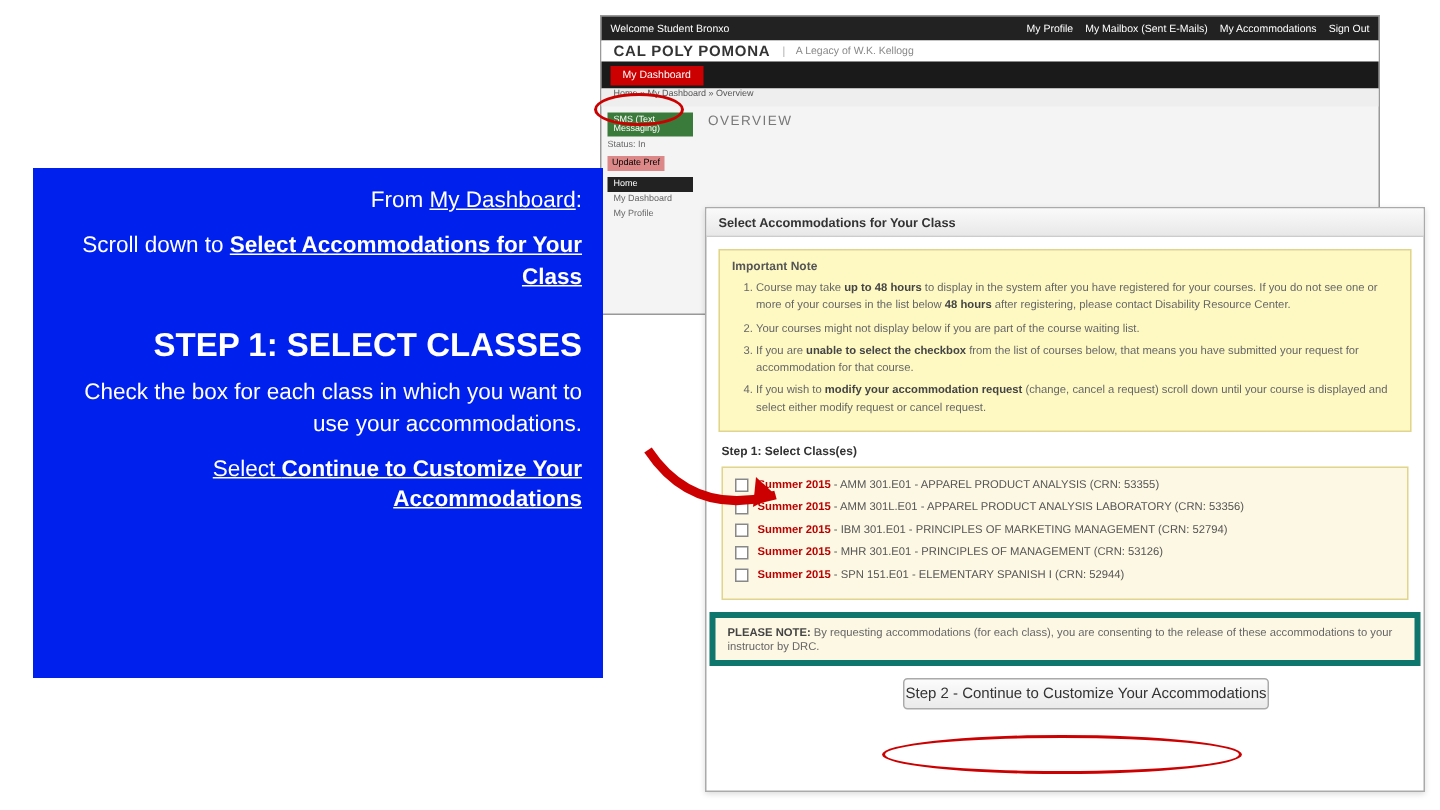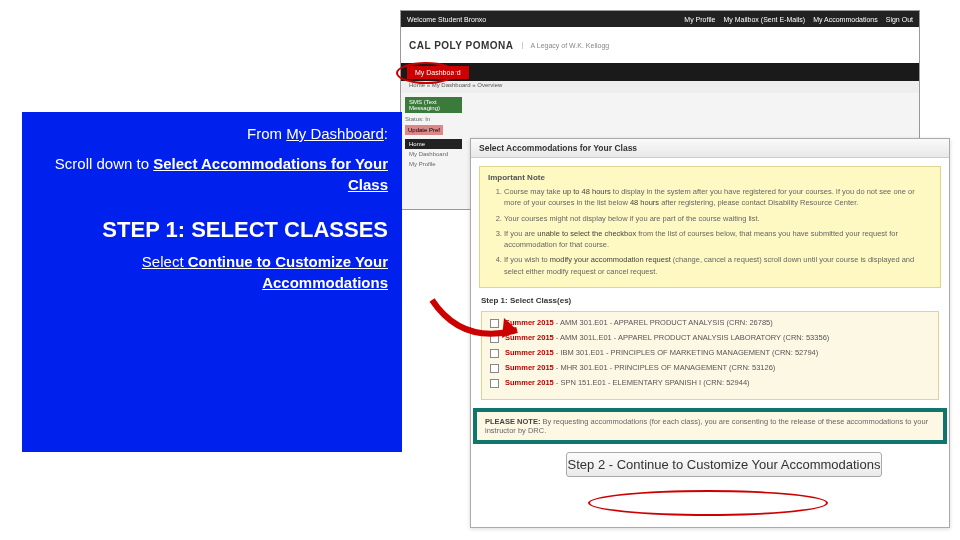--- a/index.html
+++ b/index.html
@@ -9,21 +9,21 @@
   .left-panel { position: absolute; left: 22px; top: 112px; width: 380px; height: 340px; background: #0020ee; color: #fff; padding: 12px 14px; text-align: right; }
   .left-panel p { font-size: 15px; line-height: 1.35; margin-bottom: 10px; }
   .left-panel .u { text-decoration: underline; }
   .left-panel .bold { font-weight: bold; }
   .left-panel .h { font-size: 22px; font-weight: bold; margin-top: 20px; margin-bottom: 8px; }
 
   
   .bg-browser { position: absolute; left: 400px; top: 10px; width: 520px; height: 200px; border: 1px solid #999; background: #f4f4f4; font-size: 8px; }
   .bg-topbar { background: #222; color: #fff; height: 16px; display: flex; justify-content: space-between; align-items: center; padding: 0 6px; font-size: 7px; }
   .bg-tb-right { display: flex; gap: 8px; }
-  .bg-header { background: #fff; height: 36px; display: flex; align-items: center; padding: 0 8px; gap: 8px; }
+  .bg-header { background: #fff; height: 14px; display: flex; align-items: center; padding: 0 8px; gap: 8px; }
   .bg-logo { font-weight: bold; font-size: 10px; color: #333; letter-spacing: 0.5px; }
   .bg-legacy { color: #888; font-size: 7px; border-left: 1px solid #ccc; padding-left: 8px; }
   .bg-red-strip { background: #1a1a1a; height: 18px; display: flex; align-items: center; }
   .bg-tab { background: #c00; color: #fff; font-size: 7px; padding: 3px 8px; margin-left: 6px; position: relative; }
   .red-circle1 { position: absolute; border: 2px solid #c00; border-radius: 50%; width: 60px; height: 22px; left: 396px; top: 62px; z-index: 5; pointer-events: none; }
   .bg-breadcrumb { background: #eee; height: 12px; font-size: 6px; color: #555; padding: 1px 8px; }
   .bg-body { display: flex; }
   .bg-sidebar { width: 65px; padding: 4px; }
   .bg-sms { background: #3a7a3a; color: #fff; font-size: 6px; padding: 2px 4px; margin-bottom: 3px; }
   .bg-status { font-size: 6px; color: #666; margin-bottom: 3px; }
@@ -33,30 +33,30 @@
   .bg-main-right { flex: 1; padding: 4px 6px; }
   .bg-overview { font-size: 9px; color: #777; letter-spacing: 1px; margin-bottom: 4px; }
 
   
   .fg-panel { position: absolute; left: 470px; top: 138px; width: 480px; height: 390px; background: #fff; border: 1px solid #aaa; font-size: 8px; box-shadow: 0 1px 4px rgba(0,0,0,0.15); }
   .fg-titlebar { background: linear-gradient(#fafafa,#e8e8e8); border-bottom: 1px solid #ccc; padding: 4px 8px; color: #333; font-size: 8.5px; font-weight: bold; }
   .fg-note { margin: 8px; background: #fef9c3; border: 1px solid #e0d58f; padding: 6px 8px; }
   .fg-note-title { font-weight: bold; font-size: 8px; color: #555; margin-bottom: 4px; }
   .fg-note ol { padding-left: 16px; color: #666; font-size: 7.5px; line-height: 1.5; }
   .fg-note li { margin-bottom: 4px; }
-  .fg-note .b { font-weight: normal; color: #444; }
+  .fg-note .b { font-weight: bold; color: #444; }
   .fg-step-title { margin: 6px 10px; font-weight: bold; font-size: 8px; color: #333; }
   .fg-classes { margin: 2px 10px; border: 1px solid #e0d58f; background: #fdf8e4; padding: 6px 8px; }
   .fg-class-row { display: flex; align-items: flex-start; gap: 6px; font-size: 7.5px; color: #555; margin-bottom: 5px; line-height: 1.3; }
   .fg-cb { width: 9px; height: 9px; border: 1px solid #888; background: #fff; flex: 0 0 9px; margin-top: 1px; }
   .fg-term { color: #b00; font-weight: bold; }
   .fg-please { margin: 8px 2px; background: #fdf8e4; border: 4px solid #0f766e; padding: 5px 8px; font-size: 7.5px; color: #666; }
   .fg-please .b { font-weight: bold; color: #444; }
   .fg-btn-wrap { text-align: center; margin: 8px 0 10px 0; }
-  .fg-btn { display: inline-block; background: linear-gradient(#fcfcfc,#eaeaea); border: 1px solid #aaa; border-radius: 3px; padding: 4px 1px; font-size: 13px; color: #333; margin-left: 28px; }
+  .fg-btn { display: inline-block; background: linear-gradient(#fcfcfc,#eaeaea); border: 1px solid #aaa; border-radius: 3px; padding: 4px 1px; font-size: 10px; color: #333; margin-left: 28px; }
   .red-circle2 { position: absolute; border: 2px solid #c00; border-radius: 50%; width: 240px; height: 26px; left: 588px; top: 490px; z-index: 20; pointer-events: none; }
 
   
   .red-arrow { position: absolute; left: 422px; top: 290px; width: 120px; height: 60px; z-index: 15; pointer-events: none; }
   .red-arrow svg { width: 100%; height: 100%; }
 </style>
 </head>
 <body>
 
 <div class="bg-browser">
@@ -79,53 +79,57 @@
   <div class="bg-breadcrumb">Home  »  My Dashboard  »  Overview</div>
   <div class="bg-body">
     <div class="bg-sidebar">
       <div class="bg-sms">SMS (Text Messaging)</div>
       <div class="bg-status">Status: In</div>
       <div class="bg-upd">Update Pref</div>
       <div class="bg-home">Home</div>
       <div class="bg-side-link">My Dashboard</div>
       <div class="bg-side-link">My Profile</div>
     </div>
+    <div class="bg-main-right">
+      <div class="bg-overview">OVERVIEW</div>
+    </div>
   </div>
 </div>
 <div class="red-circle1"></div>
 
 <div class="left-panel">
   <p>
     <span>From </span><span class="u">My Dashboard</span><span>:</span>
   </p>
   <p>
     <span>Scroll down to </span><span class="bold u">Select Accommodations for Your Class</span>
   </p>
   <p class="h">STEP 1: SELECT CLASSES</p>
+  <p>Check the box for each class in which you want to use your accommodations.</p>
   <p>
     <span class="u">Select </span><span class="bold u">Continue to Customize Your Accommodations</span>
   </p>
 </div>
 
 <div class="fg-panel">
   <div class="fg-titlebar">Select Accommodations for Your Class</div>
   <div class="fg-note">
     <div class="fg-note-title">Important Note</div>
     <ol>
       <li><span>Course may take </span><span class="b">up to 48 hours</span><span> to display in the system after you have registered for your courses. If you do not see one or more of your courses in the list below </span><span class="b">48 hours</span><span> after registering, please contact Disability Resource Center.</span></li>
       <li>Your courses might not display below if you are part of the course waiting list.</li>
       <li><span>If you are </span><span class="b">unable to select the checkbox</span><span> from the list of courses below, that means you have submitted your request for accommodation for that course.</span></li>
       <li><span>If you wish to </span><span class="b">modify your accommodation request</span><span> (change, cancel a request) scroll down until your course is displayed and select either modify request or cancel request.</span></li>
     </ol>
   </div>
   <div class="fg-step-title">Step 1: Select Class(es)</div>
   <div class="fg-classes">
     <div class="fg-class-row">
       <span class="fg-cb"></span>
-      <span><span class="fg-term">Summer 2015</span><span> - AMM 301.E01 - APPAREL PRODUCT ANALYSIS (CRN: 26785)</span></span>
+      <span><span class="fg-term">Summer 2015</span><span> - AMM 301.E01 - APPAREL PRODUCT ANALYSIS (CRN: 53355)</span></span>
     </div>
     <div class="fg-class-row">
       <span class="fg-cb"></span>
       <span><span class="fg-term">Summer 2015</span><span> - AMM 301L.E01 - APPAREL PRODUCT ANALYSIS LABORATORY (CRN: 53356)</span></span>
     </div>
     <div class="fg-class-row">
       <span class="fg-cb"></span>
       <span><span class="fg-term">Summer 2015</span><span> - IBM 301.E01 - PRINCIPLES OF MARKETING MANAGEMENT (CRN: 52794)</span></span>
     </div>
     <div class="fg-class-row">

